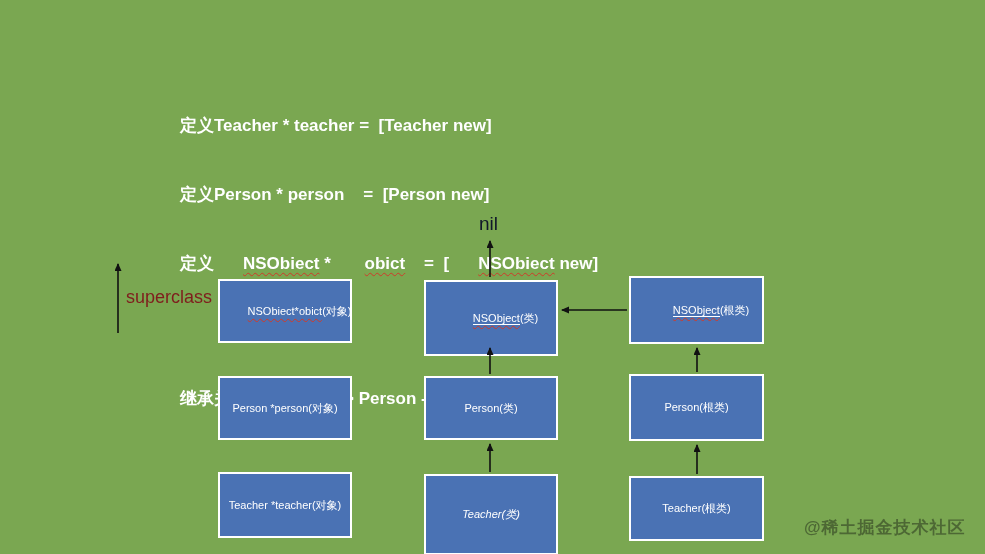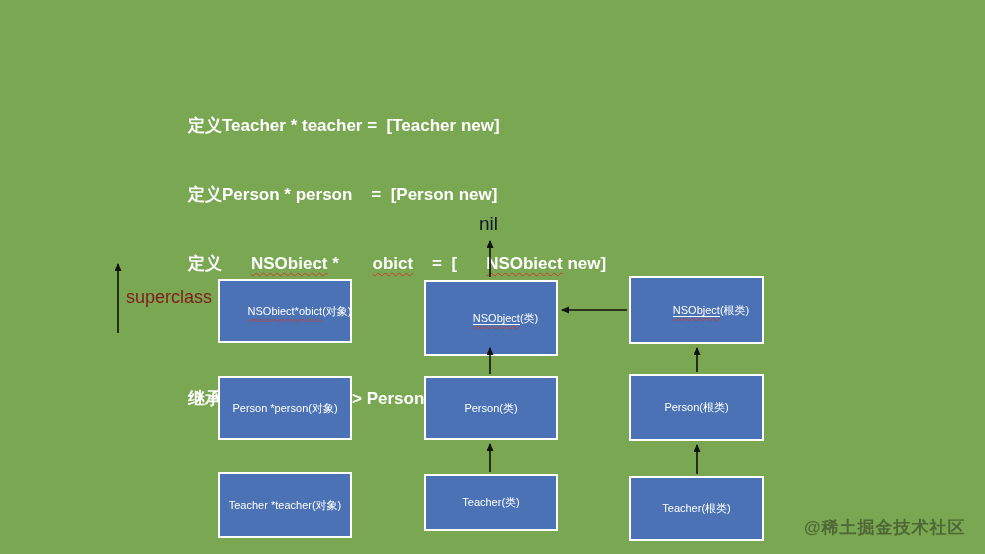--- a/index.html
+++ b/index.html
@@ -5,21 +5,21 @@
   html,body{margin:0;padding:0;}
   #stage{
     position:relative;
     width:985px;height:554px;
     background:#7aa751;
     font-family:"Liberation Sans", sans-serif;
     overflow:hidden;
   }
   
   #code{
-    position:absolute;left:188px;top:68px;
+    position:absolute;left:180px;top:68px;
     color:#ffffff;font-size:17px;font-weight:600;
     line-height:23px;white-space:pre;
   }
   .code-line{height:23px;}
   .code-gap{height:20px;}
   .wavy{
     text-decoration-line:underline;
     text-decoration-style:wavy;
     text-decoration-color:#cf3a2a;
     text-decoration-thickness:1px;
@@ -47,21 +47,21 @@
     color:#ffffff;font-size:11px;
     text-align:center;white-space:nowrap;
   }
   .col-obj{left:218px;width:134px;}
   .col-cls{left:424px;width:134px;}
   .col-meta{left:629px;width:135px;}
   .row1{top:279px;height:64px;}
   .row2{top:376px;height:64px;}
   .row3{top:472px;height:66px;}
   .col-cls.row1{top:280px;height:76px;}
-  .col-cls.row3{top:474px;height:57px;}
+  .col-cls.row3{top:474px;height:81px;font-style:italic;}
   .col-meta.row1{top:276px;height:68px;}
   .col-meta.row2{top:374px;height:67px;}
   .col-meta.row3{top:476px;height:65px;}
   
   #arrows{position:absolute;left:0;top:0;width:985px;height:554px;pointer-events:none;}
   
   #watermark{
     position:absolute;left:804px;top:516px;
     color:rgba(40,52,30,0.55);
     font-size:17px;font-weight:700;

